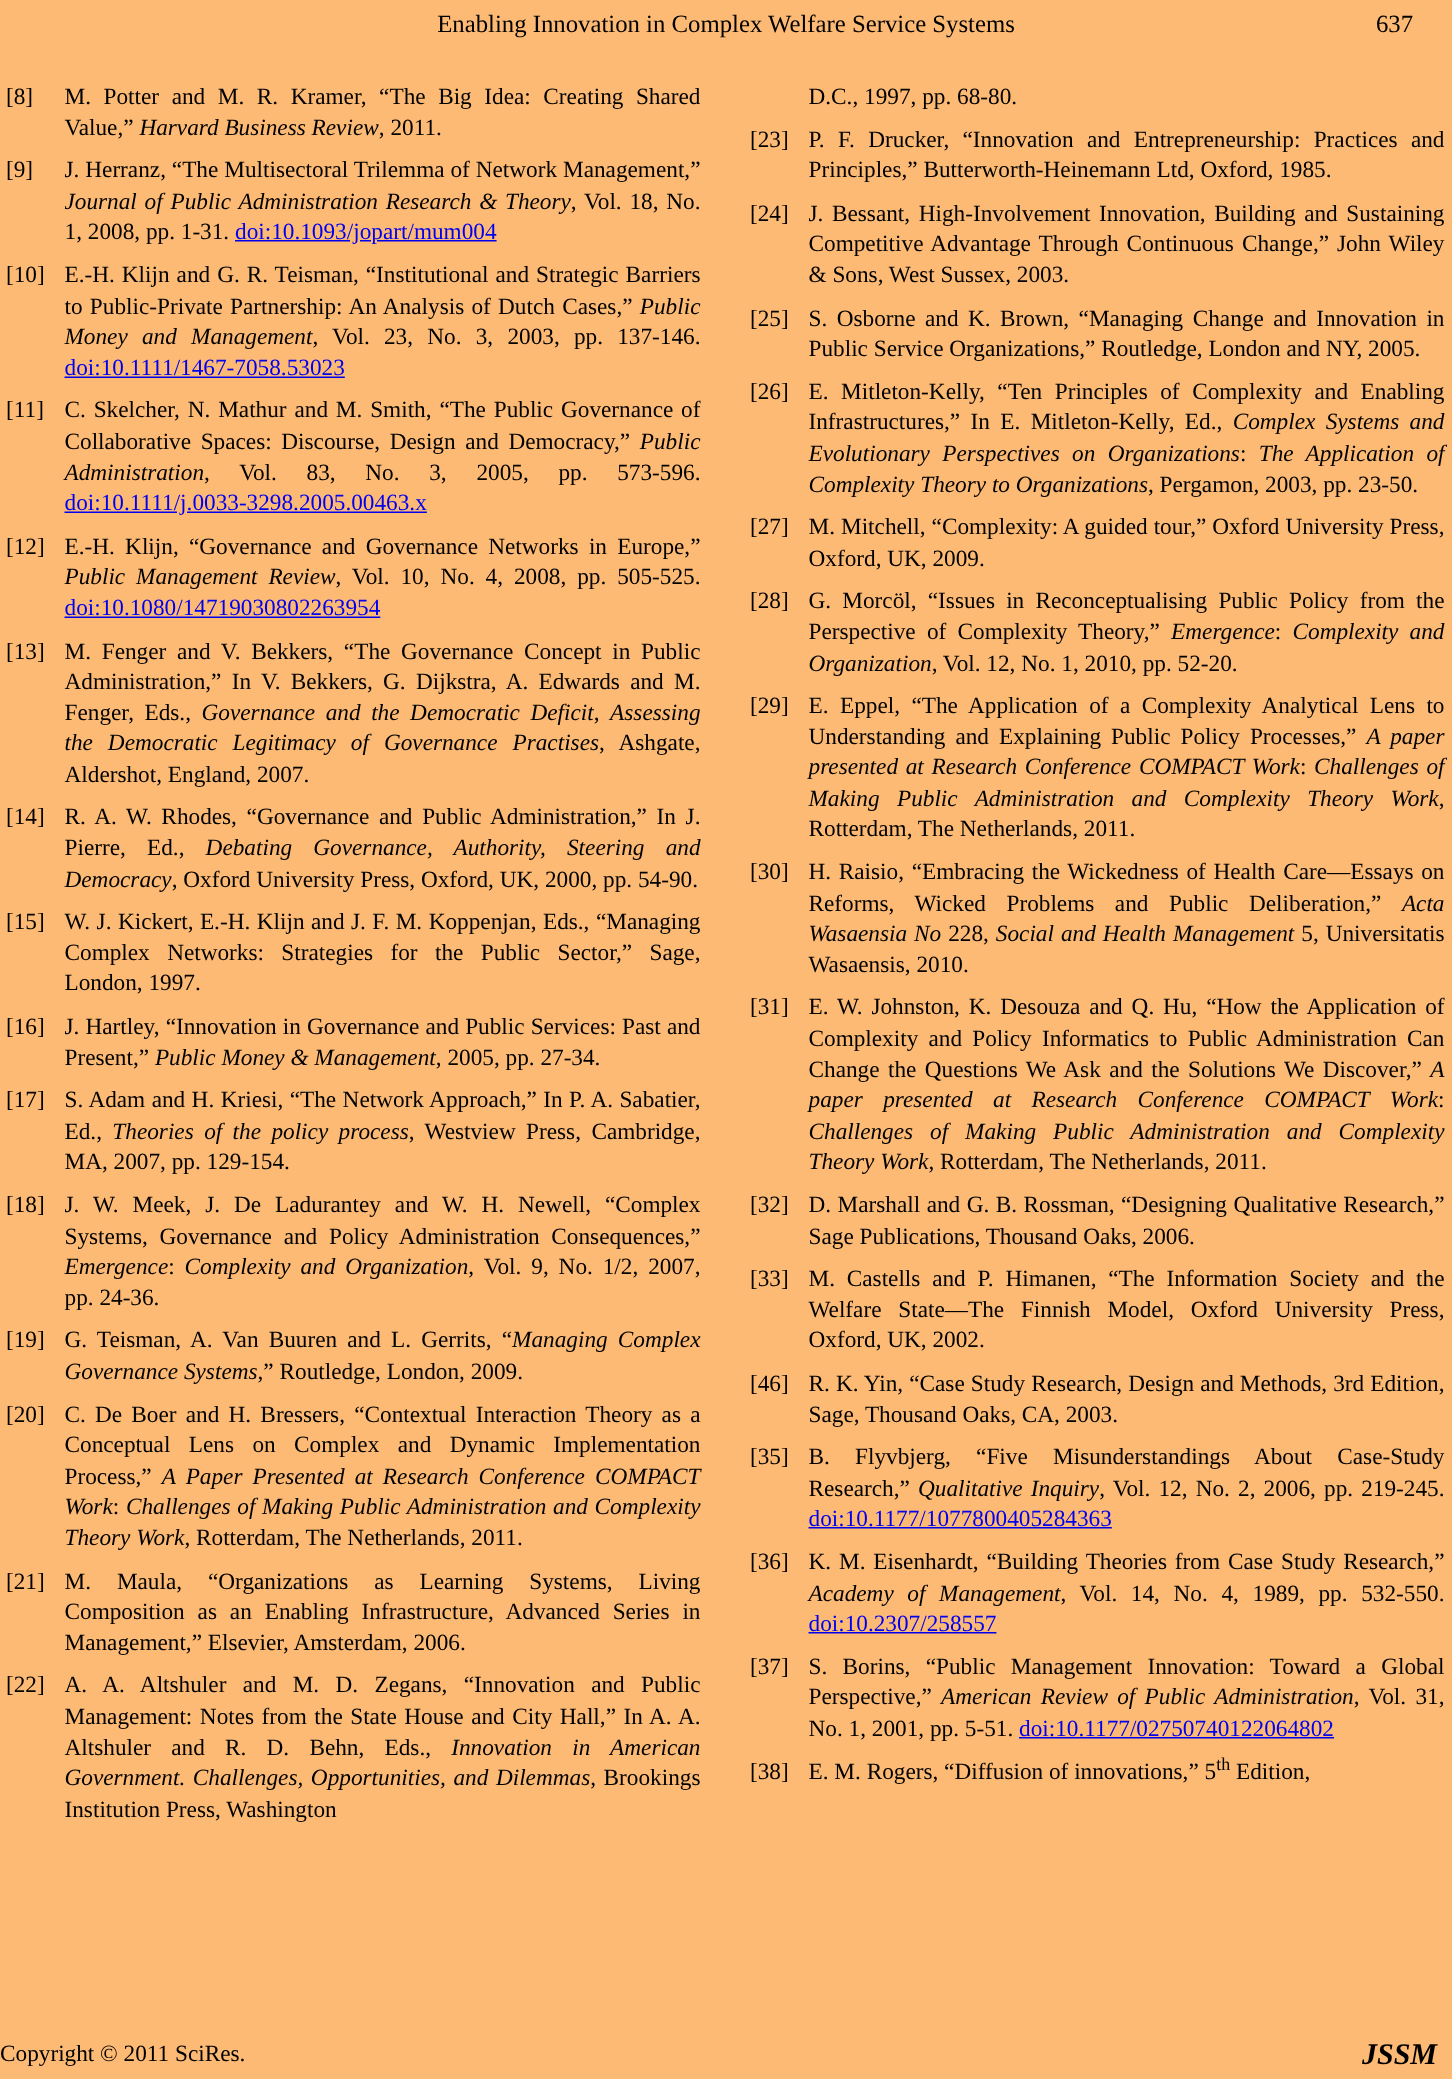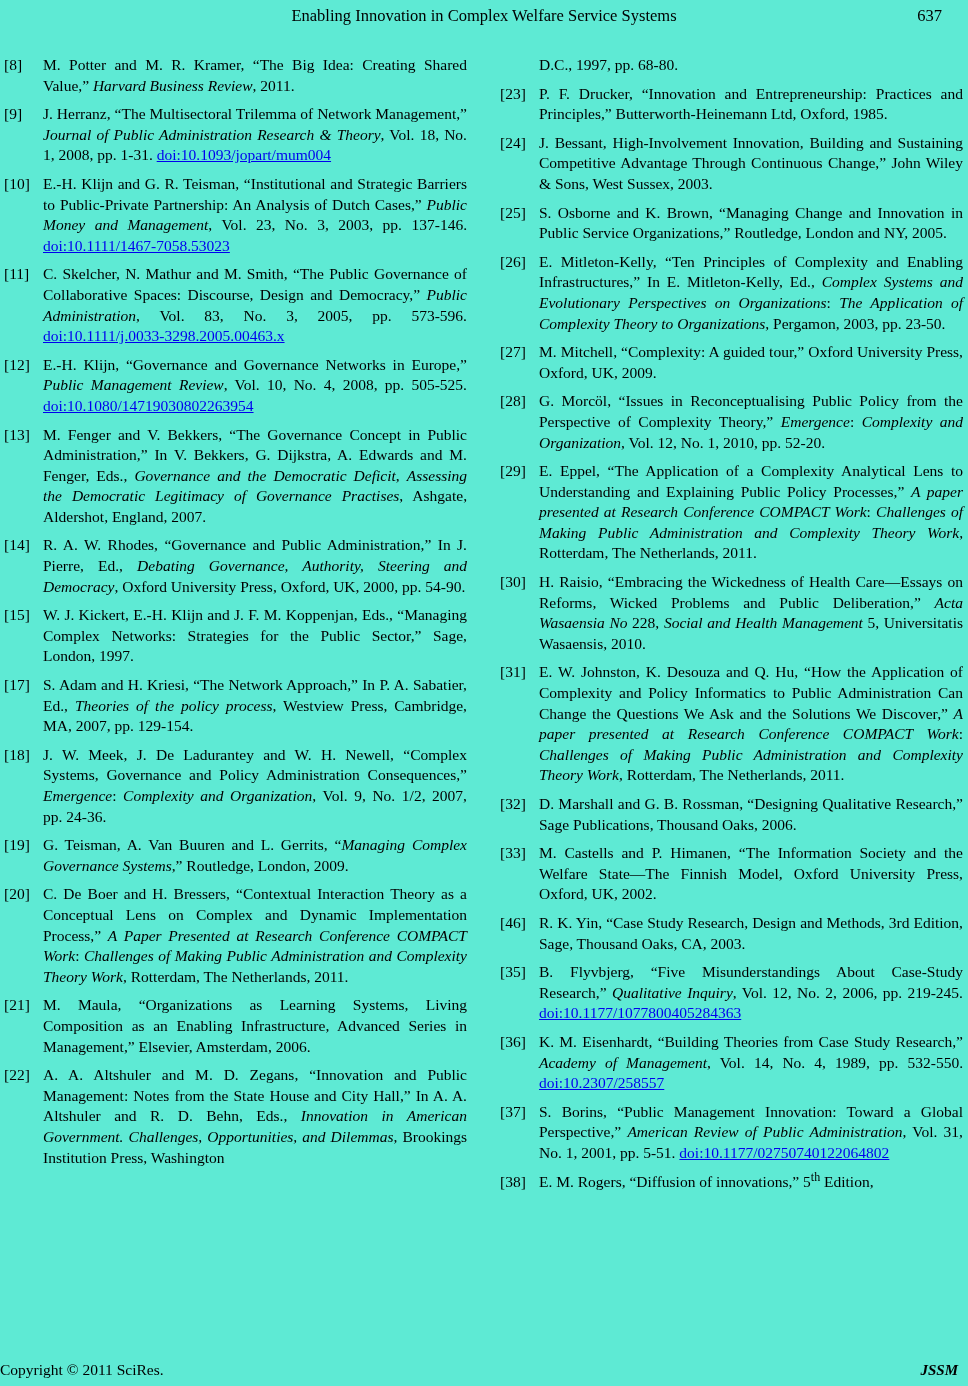--- a/index.html
+++ b/index.html
@@ -1,20 +1,20 @@
 <!DOCTYPE html>
 <html><head>
 <meta charset="utf-8">
 <style>
   html, body { margin: 0; padding: 0; background: #ffffff; }
   .page {
     position: relative;
     width: 968px;
     height: 1386px;
-    background: #5eead4;
+    background: #fdba74;
     color: #000000;
     font-family: "Liberation Serif", serif;
     overflow: hidden;
   }
   .header {
     position: absolute;
     top: 5px;
     left: 0;
     width: 100%;
     height: 22px;
@@ -52,21 +52,21 @@
     font-size: 15.5px;
     line-height: 18px;
   }
   .copyright { display: inline-block; }
   .journal {
     position: absolute;
     right: 2px;
     bottom: 0;
     font-weight: bold;
     font-style: italic;
-    font-size: 15px;
+    font-size: 20px;
   }
 </style>
 </head>
 <body>
 
 <div class="page">
 
   <div class="header">
     <div class="running-title">Enabling Innovation in Complex Welfare Service Systems</div>
     <div class="page-number">637</div>
@@ -75,20 +75,21 @@
   <div class="columns">
     <div class="column" id="col-left">
         <div class="ref"><span class="ref-num">[8]</span><span class="seg-n">M. Potter and M. R. Kramer, “The Big Idea: Creating Shared Value,” </span><span class="seg-i">Harvard Business Review</span><span class="seg-n">, 2011.</span></div>
         <div class="ref"><span class="ref-num">[9]</span><span class="seg-n">J. Herranz, “The Multisectoral Trilemma of Network Management,” </span><span class="seg-i">Journal of Public Administration Research &amp; Theory</span><span class="seg-n">, Vol. 18, No. 1, 2008, pp. 1-31. </span><a class="doi-link" href="#">doi:10.1093/jopart/mum004</a></div>
         <div class="ref"><span class="ref-num">[10]</span><span class="seg-n">E.-H. Klijn and G. R. Teisman, “Institutional and Strategic Barriers to Public-Private Partnership: An Analysis of Dutch Cases,” </span><span class="seg-i">Public Money and Management</span><span class="seg-n">, Vol. 23, No. 3, 2003, pp. 137-146. </span><a class="doi-link" href="#">doi:10.1111/1467-7058.53023</a></div>
         <div class="ref"><span class="ref-num">[11]</span><span class="seg-n">C. Skelcher, N. Mathur and M. Smith, “The Public Governance of Collaborative Spaces: Discourse, Design and Democracy,” </span><span class="seg-i">Public Administration</span><span class="seg-n">, Vol. 83, No. 3, 2005, pp. 573-596. </span><a class="doi-link" href="#">doi:10.1111/j.0033-3298.2005.00463.x</a></div>
         <div class="ref"><span class="ref-num">[12]</span><span class="seg-n">E.-H. Klijn, “Governance and Governance Networks in Europe,” </span><span class="seg-i">Public Management Review</span><span class="seg-n">, Vol. 10, No. 4, 2008, pp. 505-525. </span><a class="doi-link" href="#">doi:10.1080/14719030802263954</a></div>
         <div class="ref"><span class="ref-num">[13]</span><span class="seg-n">M. Fenger and V. Bekkers, “The Governance Concept in Public Administration,” In V. Bekkers, G. Dijkstra, A. Edwards and M. Fenger, Eds., </span><span class="seg-i">Governance and the Democratic Deficit</span><span class="seg-n">, </span><span class="seg-i">Assessing the Democratic Legitimacy of Governance Practises</span><span class="seg-n">, Ashgate, Aldershot, England, 2007.</span></div>
         <div class="ref"><span class="ref-num">[14]</span><span class="seg-n">R. A. W. Rhodes, “Governance and Public Administration,” In J. Pierre, Ed., </span><span class="seg-i">Debating Governance, Authority, Steering and Democracy</span><span class="seg-n">, Oxford University Press, Oxford, UK, 2000, pp. 54-90.</span></div>
         <div class="ref"><span class="ref-num">[15]</span><span class="seg-n">W. J. Kickert, E.-H. Klijn and J. F. M. Koppenjan, Eds., “Managing Complex Networks: Strategies for the Public Sector,” Sage, London, 1997.</span></div>
+        <div class="ref"><span class="ref-num">[16]</span><span class="seg-n">J. Hartley, “Innovation in Governance and Public Services: Past and Present,” </span><span class="seg-i">Public Money &amp; Management</span><span class="seg-n">, 2005, pp. 27-34.</span></div>
         <div class="ref"><span class="ref-num">[17]</span><span class="seg-n">S. Adam and H. Kriesi, “The Network Approach,” In P. A. Sabatier, Ed., </span><span class="seg-i">Theories of the policy process</span><span class="seg-n">, Westview Press, Cambridge, MA, 2007, pp. 129-154.</span></div>
         <div class="ref"><span class="ref-num">[18]</span><span class="seg-n">J. W. Meek, J. De Ladurantey and W. H. Newell, “Complex Systems, Governance and Policy Administration Consequences,” </span><span class="seg-i">Emergence</span><span class="seg-n">: </span><span class="seg-i">Complexity and Organization</span><span class="seg-n">, Vol. 9, No. 1/2, 2007, pp. 24-36.</span></div>
         <div class="ref"><span class="ref-num">[19]</span><span class="seg-n">G. Teisman, A. Van Buuren and L. Gerrits, “</span><span class="seg-i">Managing Complex Governance Systems</span><span class="seg-n">,” Routledge, London, 2009.</span></div>
         <div class="ref"><span class="ref-num">[20]</span><span class="seg-n">C. De Boer and H. Bressers, “Contextual Interaction Theory as a Conceptual Lens on Complex and Dynamic Implementation Process,” </span><span class="seg-i">A Paper Presented at Research Conference COMPACT Work</span><span class="seg-n">: </span><span class="seg-i">Challenges of Making Public Administration and Complexity Theory Work</span><span class="seg-n">, Rotterdam, The Netherlands, 2011.</span></div>
         <div class="ref"><span class="ref-num">[21]</span><span class="seg-n">M. Maula, “Organizations as Learning Systems, Living Composition as an Enabling Infrastructure, Advanced Series in Management,” Elsevier, Amsterdam, 2006.</span></div>
         <div class="ref"><span class="ref-num">[22]</span><span class="seg-n">A. A. Altshuler and M. D. Zegans, “Innovation and Public Management: Notes from the State House and City Hall,” In A. A. Altshuler and R. D. Behn, Eds., </span><span class="seg-i">Innovation in American Government. Challenges, Opportunities, and Dilemmas</span><span class="seg-n">, Brookings Institution Press, Washington</span></div>
       </div>
     <div class="column" id="col-right">
         <div class="ref"><span class="seg-n">D.C., 1997, pp. 68-80.</span></div>
         <div class="ref"><span class="ref-num">[23]</span><span class="seg-n">P. F. Drucker, “Innovation and Entrepreneurship: Practices and Principles,” Butterworth-Heinemann Ltd, Oxford, 1985.</span></div>

